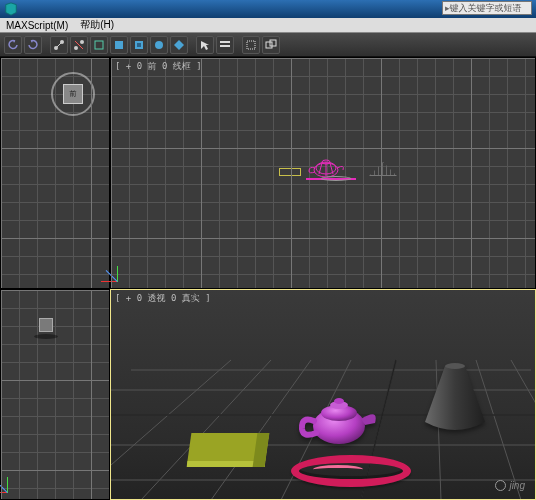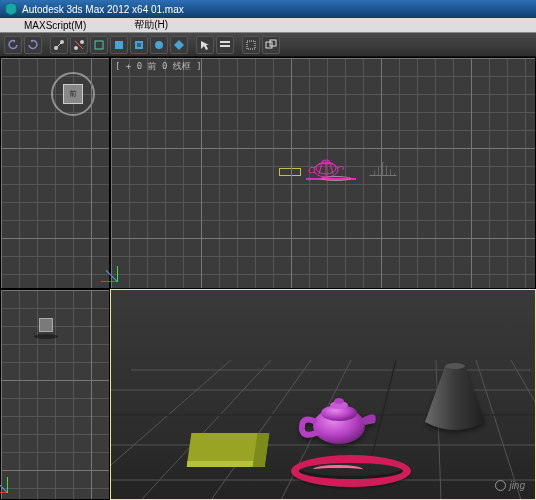--- a/index.html
+++ b/index.html
@@ -8,21 +8,21 @@
   .titlebar{height:18px;background:linear-gradient(#2c6fb3,#0f3e70);color:#fff;font-size:10px;
     display:flex;align-items:center;position:relative;}
   .titlebar .icon{width:14px;height:14px;margin:0 4px;display:flex;align-items:center;justify-content:center;}
   .titlebar .title{white-space:nowrap;}
   .search{position:absolute;right:4px;top:1px;width:90px;height:14px;background:#e9e9e9;border:1px solid #777;
     font-size:9px;color:#555;padding:0 2px;display:flex;align-items:center;}
   .search::before{content:"▸ ";color:#666;}
   
   .menubar{height:15px;background:#ddd;display:flex;align-items:center;font-size:10px;color:#000;
     border-bottom:1px solid #888;}
-  .menubar .item{padding:0 24px;cursor:default;}
+  .menubar .item{padding:0 6px;cursor:default;}
   
   .toolbar{height:24px;background:linear-gradient(#4a4a4a,#2f2f2f);display:flex;align-items:center;
     padding:0 3px;border-bottom:1px solid #111;}
   .tbtn{width:18px;height:18px;margin:0 1px;background:#3a3a3a;border:1px solid #555;
     display:flex;align-items:center;justify-content:center;border-radius:2px;cursor:pointer;}
   .tbtn svg{width:12px;height:12px;}
   .tsep{width:6px;}
   
   .viewports{position:absolute;top:57px;left:0;right:0;bottom:0;background:#222;}
   .vp{position:absolute;background:#3b3b3b;border:1px solid #000;}
@@ -83,21 +83,21 @@
 </style>
 </head>
 <body>
 
 <div class="titlebar">
   <span class="icon">
     <svg viewBox="0 0 16 16">
         <path d="M2 3 L8 1 L14 3 L14 12 L8 15 L2 12 Z" fill="#1aa6a6" stroke="#0d6b6b" stroke-width="1"></path>
       </svg>
   </span>
-  <span class="title">Autodesk 3ds Max  2012 x64      01.max</span>
+  <div class="search">键入关键字或短语</div>
 </div>
 
 <div class="menubar">
   <div class="item">MAXScript(M)</div>
   <div class="item">帮助(H)</div>
 </div>
 
 <div class="toolbar">
   <div class="tbtn">
       <svg viewBox="0 0 12 12">
@@ -243,20 +243,21 @@
         <line x1="0" y1="100" x2="430" y2="100"></line>
         <line x1="-20" y1="125" x2="440" y2="125"></line>
         <line x1="-50" y1="155" x2="460" y2="155"></line>
         <line x1="-80" y1="190" x2="480" y2="190"></line>
       </g>
       <g stroke="#222" stroke-width="1.5">
         <line x1="250" y1="210" x2="285" y2="70"></line>
         <line x1="-20" y1="125" x2="440" y2="125"></line>
       </g>
     </svg>
+    <div class="vplabel">[ + 0 透视 0 真实 ]</div>
 
     <div class="obj box3d" style="left:78px;top:143px;"></div>
 
     <div class="obj teapot3d" style="left:186px;top:93px;">
       <svg viewBox="0 0 84 70">
         <defs>
           <radialGradient id="tg" cx="40%" cy="35%" r="70%">
             <stop offset="0%" stop-color="#e787f0"></stop>
             <stop offset="60%" stop-color="#b53fc3"></stop>
             <stop offset="100%" stop-color="#6e2279"></stop>

